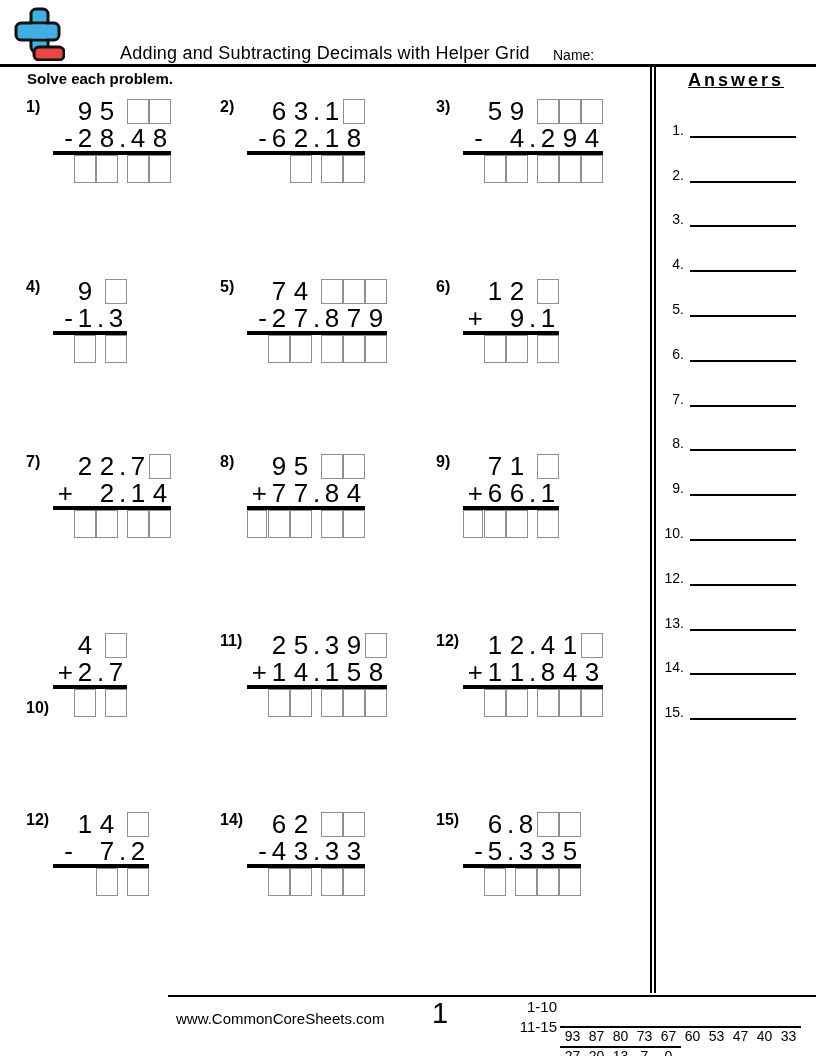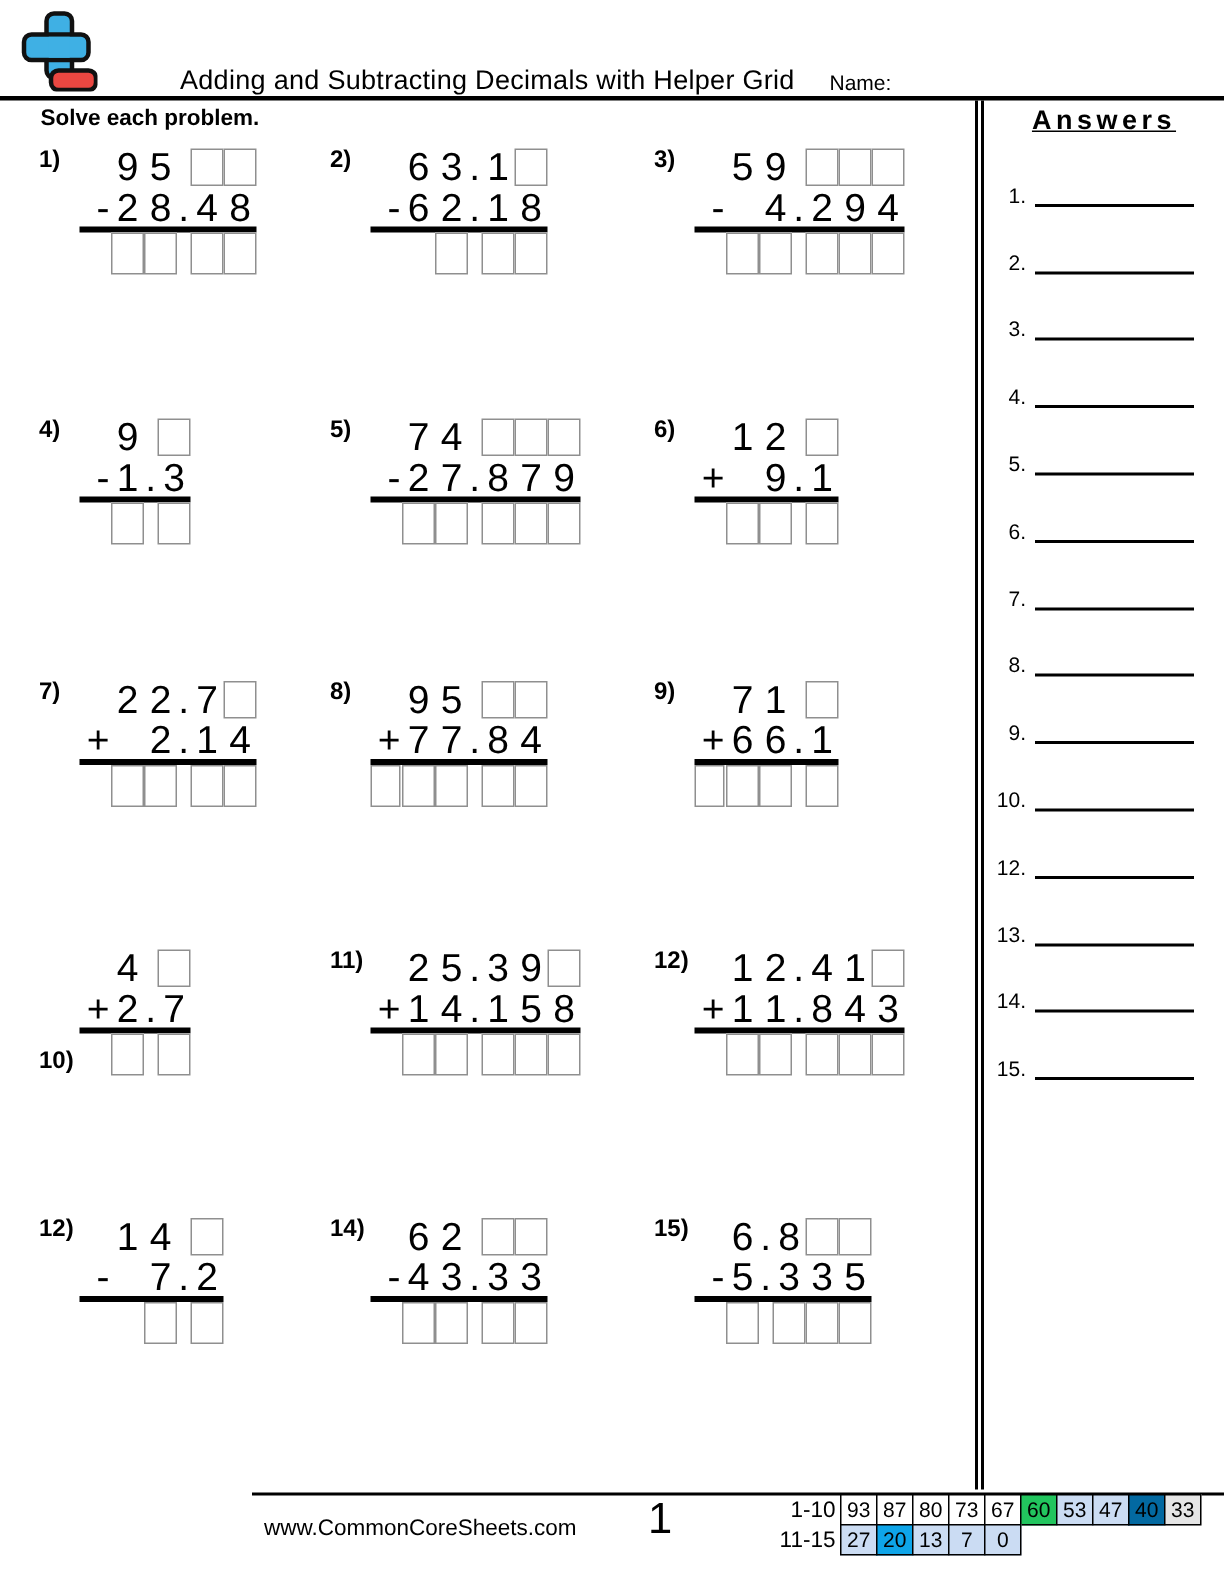--- a/index.html
+++ b/index.html
@@ -47,21 +47,21 @@
          justify-content:center;font-size:19px;font-weight:bold;}
   .fline{position:absolute;left:168px;top:995px;width:648px;height:2px;background:#000;}
   .fsite{position:absolute;left:176px;top:1010px;font-size:15px;}
   .fpage{position:absolute;left:432px;top:997px;font-size:29px;}
   .stable{position:absolute;left:505px;top:996px;}
   .srow{display:flex;height:21px;}
   .srow + .srow{margin-top:-1px;}
   .slabel{width:56px;text-align:right;padding-right:4px;font-size:15px;line-height:21px;
           box-sizing:border-box;}
   .scell{width:25px;margin-left:-1px;border:1px solid #000;box-sizing:border-box;
-         text-align:center;font-size:14px;line-height:19px;background:#fff;}
+         text-align:center;font-size:14px;line-height:19px;background:#fff;margin-top:30px;}
 </style>
 </head>
 <body>
 
 <div id="page">
 
   <svg id="logo" width="52" height="54" viewBox="0 0 52 54">
     <rect x="18" y="2" width="17" height="43" rx="5" fill="#3fb0e4" stroke="#111" stroke-width="3" class="logo-plus"></rect>
     <rect x="3" y="16" width="43" height="17" rx="5" fill="#3fb0e4" stroke="#111" stroke-width="3" class="logo-plus"></rect>
     <rect x="19.5" y="17.5" width="14" height="14" fill="#3fb0e4" stroke="none" class="logo-plus"></rect>

